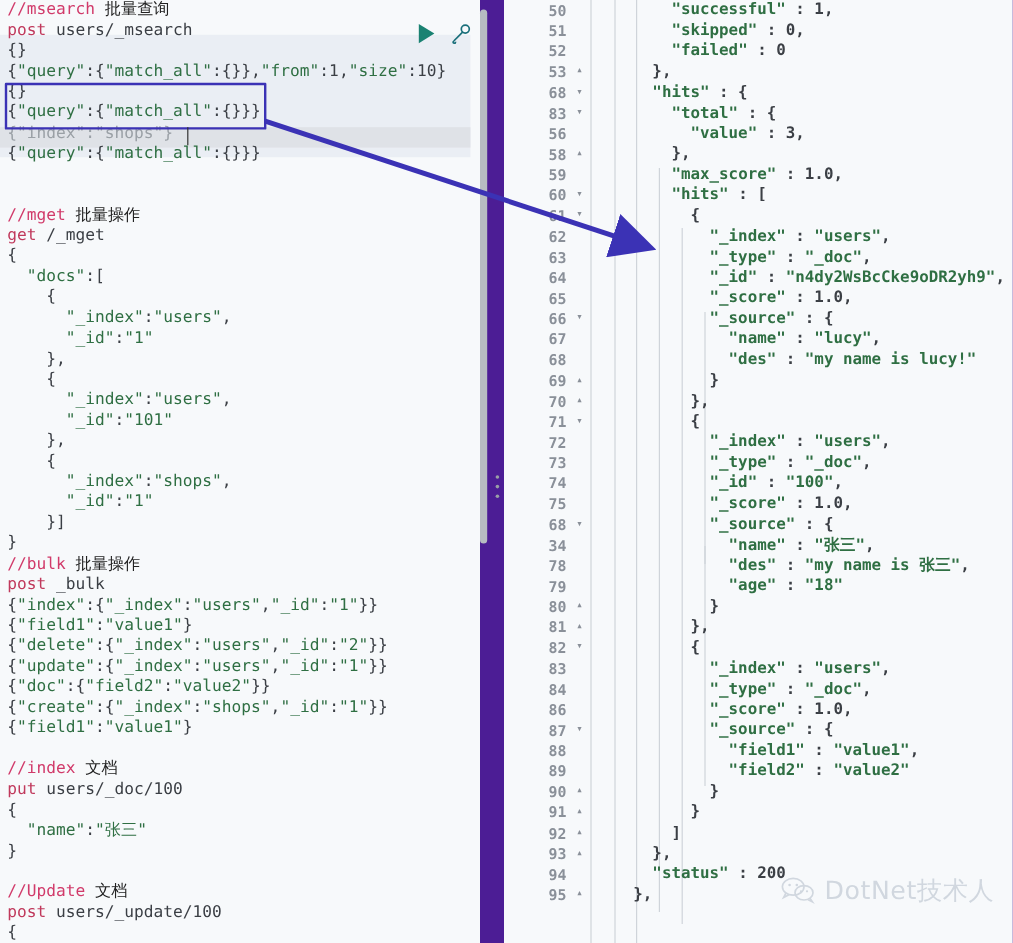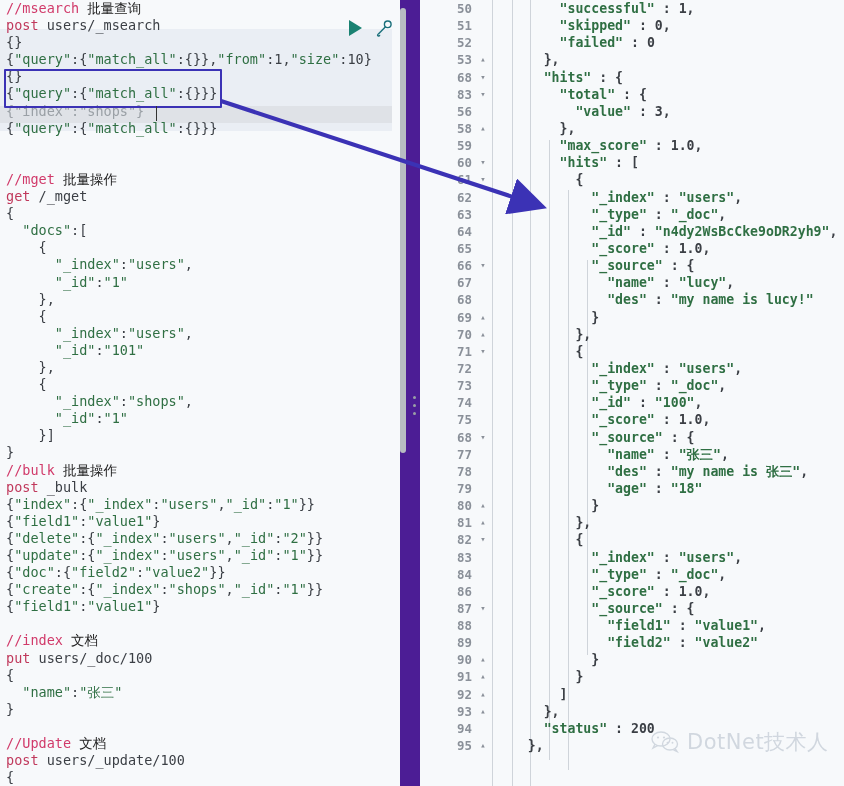--- a/index.html
+++ b/index.html
@@ -286,21 +286,21 @@
         <div class="rrow">
           <span class="rnum">75</span>
           <span class="rtext"><span class="c-punct">            </span><span class="c-str">"_score"</span><span class="c-punct"> : 1.0,</span></span>
         </div>
         <div class="rrow">
           <span class="rnum">68</span>
           <span class="fold">▾</span>
           <span class="rtext"><span class="c-punct">            </span><span class="c-str">"_source"</span><span class="c-punct"> : {</span></span>
         </div>
         <div class="rrow">
-          <span class="rnum">77</span>
+          <span class="rnum">34</span>
           <span class="rtext"><span class="c-punct">              </span><span class="c-str">"name"</span><span class="c-punct"> : </span><span class="c-str">"张三"</span><span class="c-punct">,</span></span>
         </div>
         <div class="rrow">
           <span class="rnum">78</span>
           <span class="rtext"><span class="c-punct">              </span><span class="c-str">"des"</span><span class="c-punct"> : </span><span class="c-str">"my name is 张三"</span><span class="c-punct">,</span></span>
         </div>
         <div class="rrow">
           <span class="rnum">79</span>
           <span class="rtext"><span class="c-punct">              </span><span class="c-str">"age"</span><span class="c-punct"> : </span><span class="c-str">"18"</span></span>
         </div>

